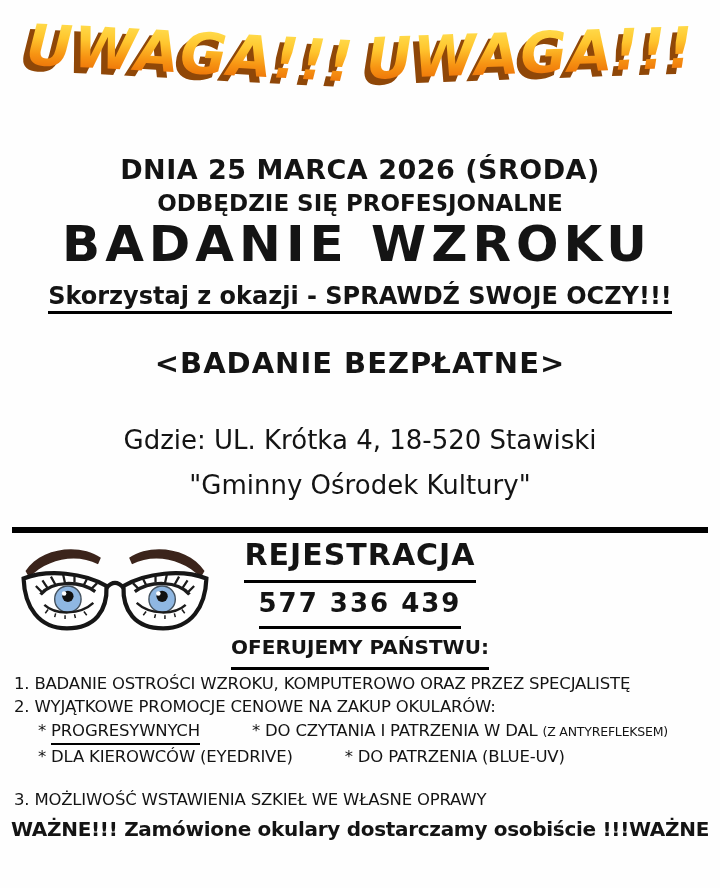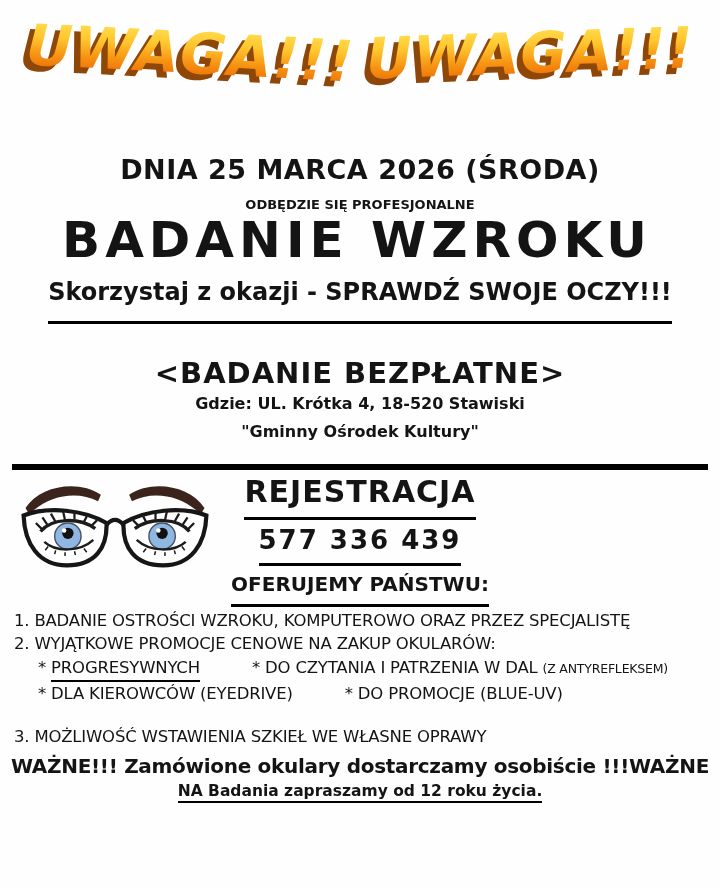--- a/index.html
+++ b/index.html
@@ -18,27 +18,27 @@
   .uwaga .face{position:relative;z-index:1;color:#f08c00;}
   @supports ((-webkit-background-clip:text) or (background-clip:text)){
     .uwaga .face{
       background:linear-gradient(180deg,#ffe95e 0%,#ffc62e 38%,#f79413 64%,#e65c00 100%);
       -webkit-background-clip:text;background-clip:text;color:transparent;}
   }
 
   
   .center{text-align:center;}
   .date-line{margin-top:10px;font-size:27px;font-weight:bold;letter-spacing:0.5px;}
-  .pre-title{margin-top:12px;font-size:13px;font-weight:bold;}
+  .pre-title{margin-top:5px;font-size:23px;font-weight:bold;}
   .main-title{margin:2px 6px 0 0;font-size:50px;font-weight:bold;letter-spacing:5px;line-height:1.05;}
   .tagline{margin-top:11px;font-size:24px;font-weight:bold;}
-  .tagline span{display:inline-block;border-bottom:3px solid #000;padding-bottom:15px;}
+  .tagline span{display:inline-block;border-bottom:3px solid #000;padding-bottom:1px;}
   .free-note{margin-top:32px;font-size:29px;font-weight:bold;letter-spacing:1px;}
   .invite-line{margin-top:9px;font-size:29px;font-weight:bold;}
-  .where{font-size:16px;font-weight:bold;line-height:1.75;}
+  .where{margin-top:38px;font-size:26px;font-weight:normal;line-height:1.75;}
 
   .divider{margin:18px 12px 0 12px;border:none;border-top:6px solid #000;}
 
   
   .reg-row{display:flex;align-items:flex-start;padding:4px 0 0 16px;}
   .glasses{flex:0 0 202px;}
   .reg-col{flex:1;text-align:center;padding-right:218px;}
   .reg-title{font-size:30px;font-weight:bold;letter-spacing:1px;}
   .reg-title span,.reg-phone span,.reg-offer span{display:inline-block;border-bottom:3px solid #000;padding-bottom:8px;}
   .reg-phone{margin-top:5px;font-size:26px;font-weight:bold;letter-spacing:2px;}
@@ -140,23 +140,20 @@
       <span class="gap"></span>
       <span>*</span>
       <span>DO CZYTANIA I PATRZENIA W DAL</span>
       <span class="note">(Z ANTYREFLEKSEM)</span>
     </div>
     <div class="offer-sub">
       <span>*</span>
       <span>DLA KIEROWCÓW (EYEDRIVE)</span>
       <span class="gap"></span>
       <span>*</span>
-      <span>DO PROMOCJE (BLUE-UV)</span>
+      <span>DO PATRZENIA (BLUE-UV)</span>
     </div>
     <div class="offer-item-3">3. MOŻLIWOŚĆ WSTAWIENIA SZKIEŁ WE WŁASNE OPRAWY</div>
   </div>
 
   <div class="important">WAŻNE!!! Zamówione okulary dostarczamy osobiście !!!WAŻNE</div>
-  <div class="age-line">
-    <span>NA Badania zapraszamy od 12 roku życia.</span>
-  </div>
 
 </div>
 
 </body></html>

